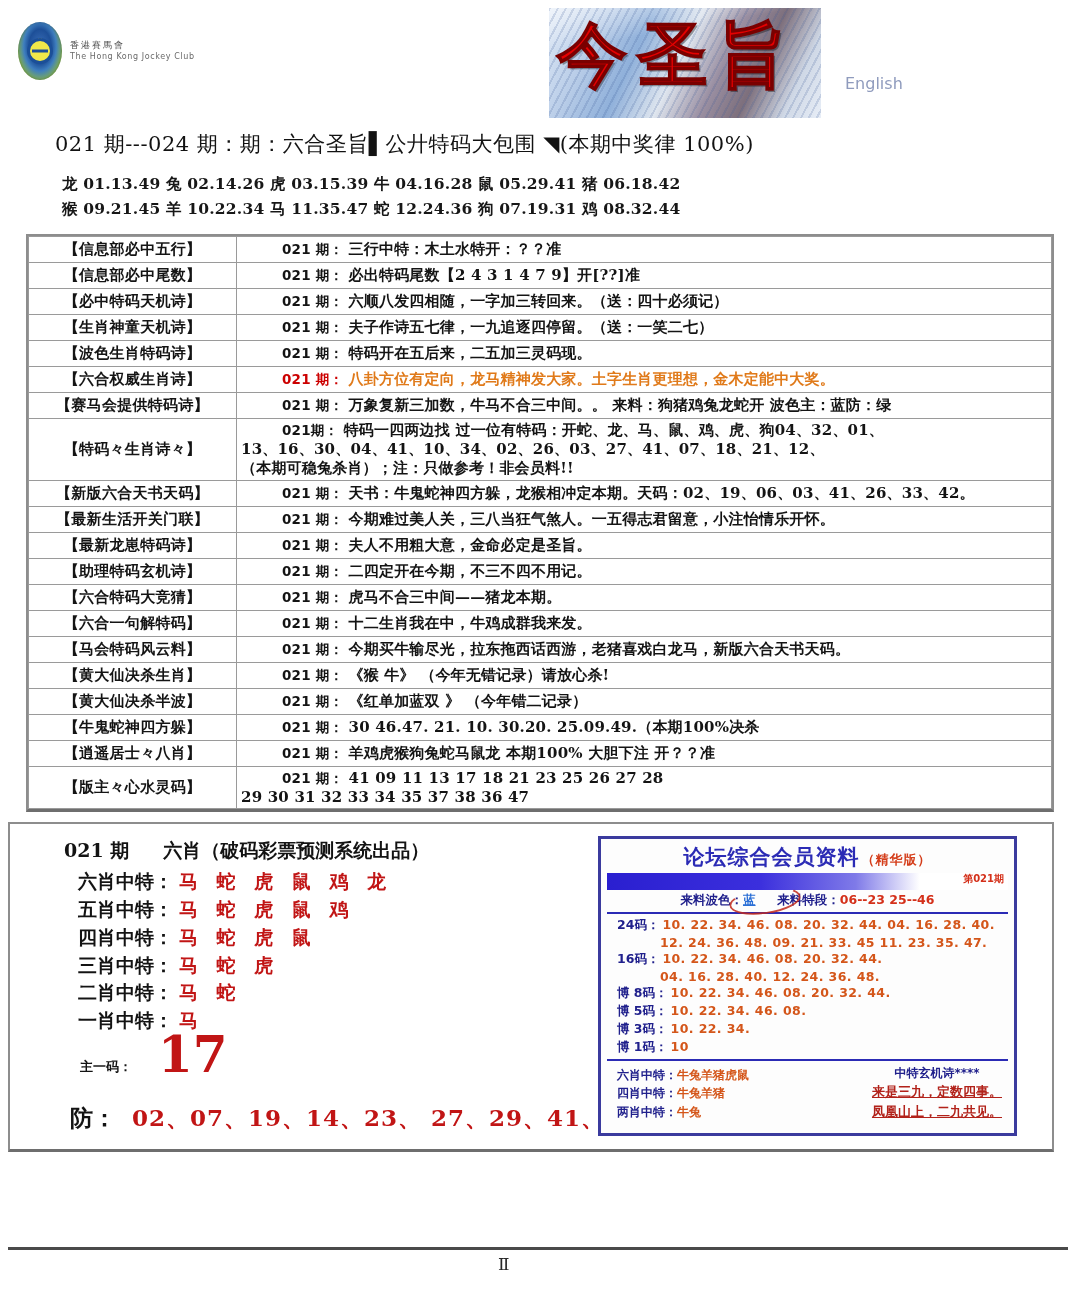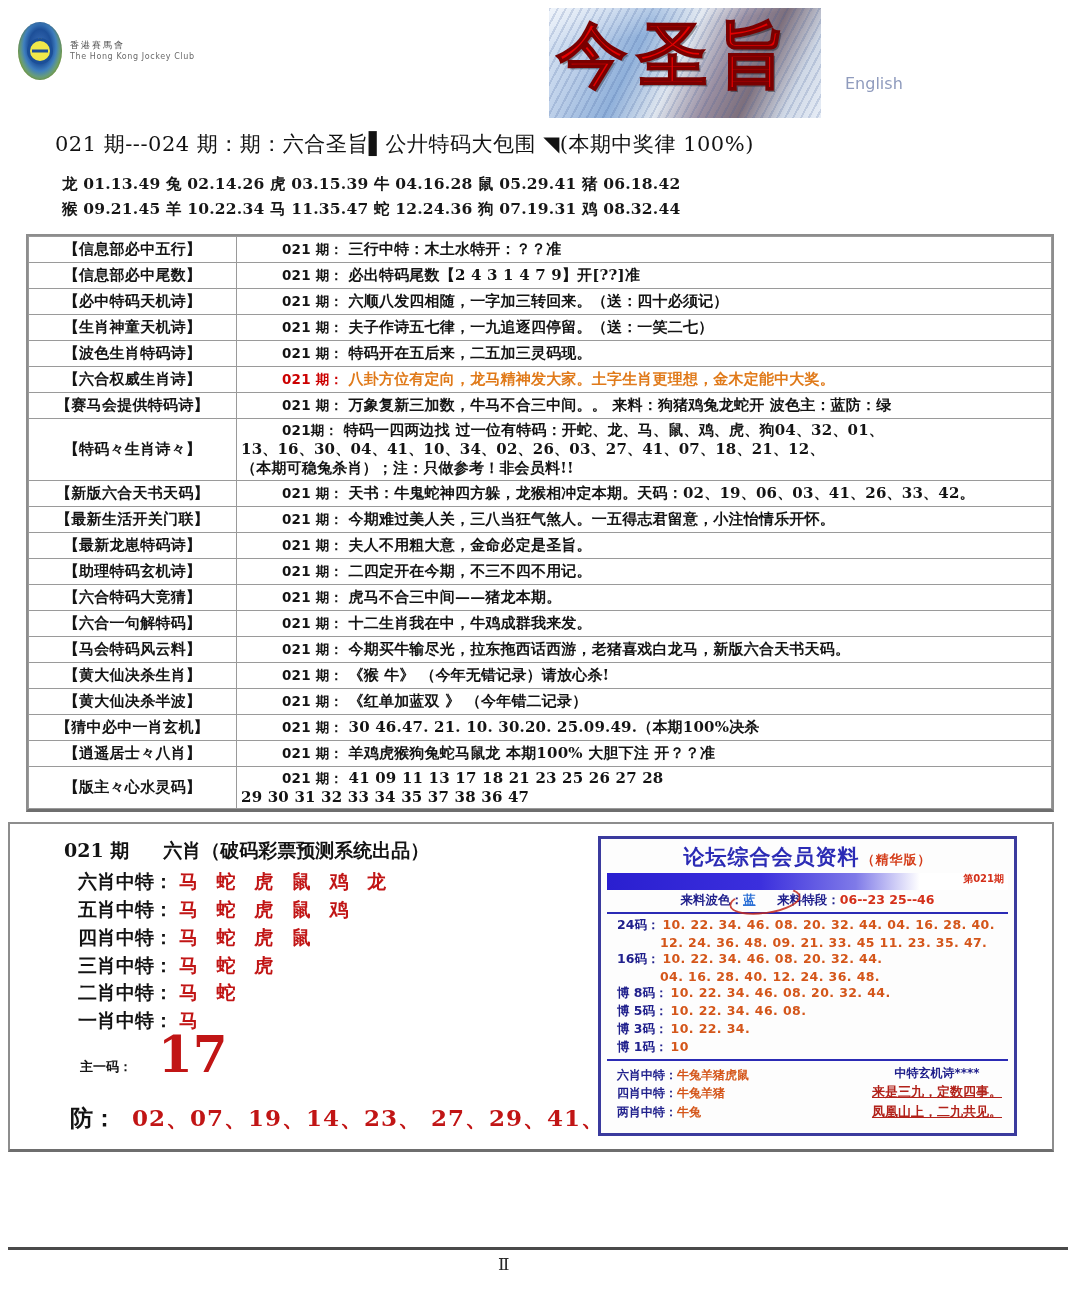--- a/index.html
+++ b/index.html
@@ -468,21 +468,21 @@
             <div class="vline"><span class="issue">021 期：</span> <span class="vtext">《猴 牛》    （今年无错记录）请放心杀!</span></div>
           </td>
         </tr>
         <tr>
           <td class="label">【黄大仙决杀半波】</td>
           <td class="value">
             <div class="vline"><span class="issue">021 期：</span> <span class="vtext">《红单加蓝双 》      （今年错二记录）</span></div>
           </td>
         </tr>
         <tr>
-          <td class="label">【猜中必中一肖玄机】</td>
+          <td class="label">【牛鬼蛇神四方躲】</td>
           <td class="value">
             <div class="vline"><span class="issue">021 期：</span> <span class="vtext">30 46.47. 21. 10. 30.20.  25.09.49.（本期100%决杀</span></div>
           </td>
         </tr>
         <tr>
           <td class="label">【逍遥居士々八肖】</td>
           <td class="value">
             <div class="vline"><span class="issue">021 期：</span> <span class="vtext">羊鸡虎猴狗兔蛇马鼠龙 本期100% 大胆下注     开？？准</span></div>
           </td>
         </tr>

